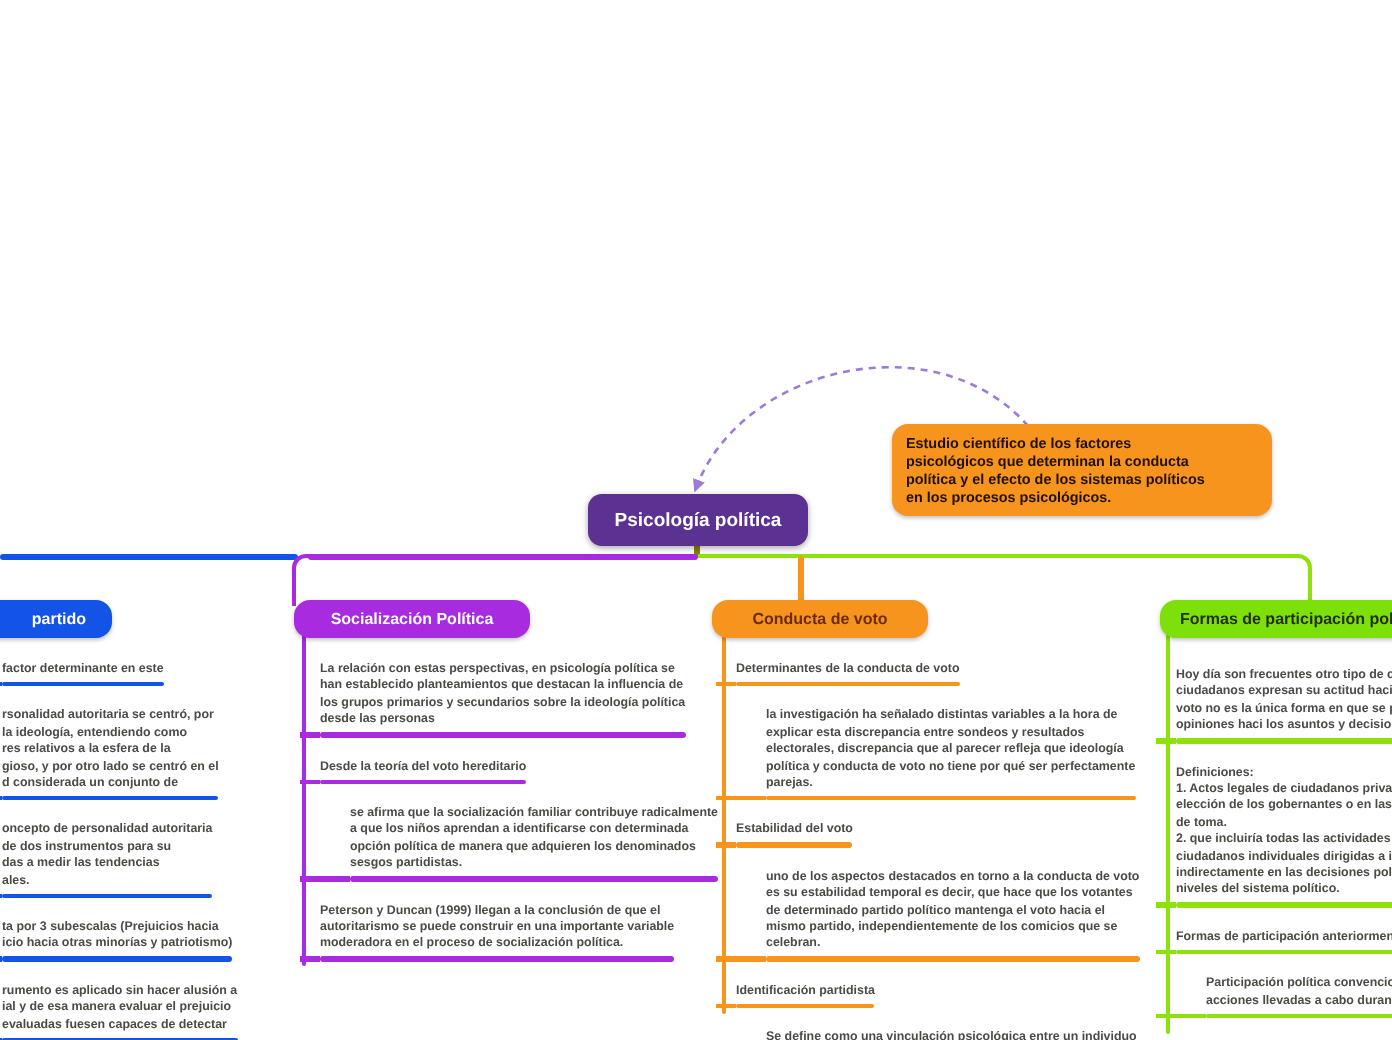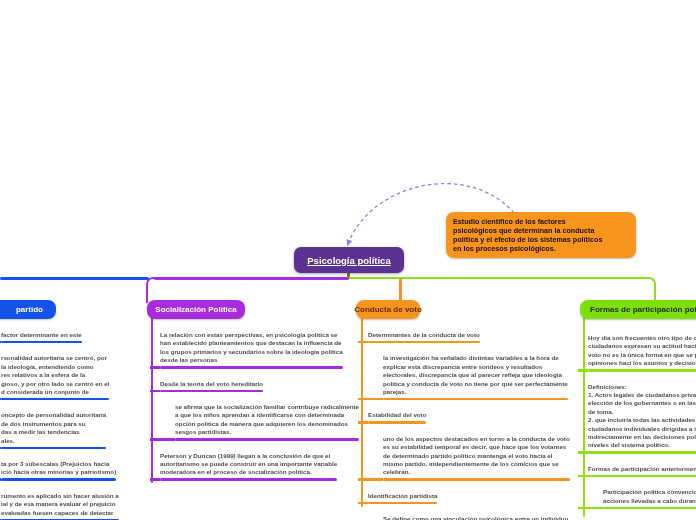--- a/index.html
+++ b/index.html
@@ -17,21 +17,20 @@
     position:absolute;height:19px;border-radius:8px;
     display:flex;align-items:center;justify-content:center;
     font-weight:bold;font-size:8px;white-space:nowrap;
     box-shadow:0 1px 2px rgba(0,0,0,.25);
   }
   #center-node{
     position:absolute;left:294px;top:247px;width:110px;height:26px;
     border-radius:7px;display:flex;align-items:center;justify-content:center;
     font-weight:bold;font-size:9.5px;color:#fff;white-space:nowrap;
     box-shadow:0 1px 3px rgba(0,0,0,.35);
-    text-decoration:underline;
   }
   #definition-note{
     position:absolute;left:446px;top:212px;width:176px;
     border-radius:8px;padding:5px 7px;
     font-weight:bold;font-size:7.2px;line-height:9px;color:#201000;
     white-space:pre-line;box-shadow:0 1px 2px rgba(0,0,0,.25);
   }
   
   .col{position:absolute;}
   .mi{position:relative;width:fit-content;margin-bottom:11px;}
@@ -76,24 +75,24 @@
 
 <div id="center-node" style="background: rgb(91, 49, 145); color: rgb(255, 255, 255);">Psicología política</div>
 <div id="definition-note" style="background: rgb(247, 148, 30); color: rgb(32, 16, 0);">Estudio científico de los factores
 psicológicos que determinan la conducta
 política y el efecto de los sistemas políticos
 en los procesos psicológicos.</div>
 
 <div class="pill" id="node-0" style="left: -48px; top: 300px; width: 104px; justify-content: flex-end; padding-right: 13px; box-sizing: border-box; background: rgb(19, 83, 232); color: rgb(255, 255, 255);">
   <span>partido</span>
 </div>
-<div class="pill" id="node-1" style="left: 147px; top: 300px; width: 98px; background: rgb(169, 43, 224); color: rgb(255, 255, 255);">
+<div class="pill" id="node-1" style="left: 147px; top: 300px; width: 118px; background: rgb(169, 43, 224); color: rgb(255, 255, 255);">
   <span>Socialización Política</span>
 </div>
-<div class="pill" id="node-2" style="left: 356px; top: 300px; width: 64px; background: rgb(247, 148, 30); color: rgb(107, 42, 0); justify-content: center;">
+<div class="pill" id="node-2" style="left: 356px; top: 300px; width: 108px; background: rgb(247, 148, 30); color: rgb(107, 42, 0); justify-content: center;">
   <span>Conducta de voto</span>
 </div>
 <div class="pill" id="node-3" style="left: 580px; top: 300px; width: 150px; justify-content: flex-start; padding-left: 10px; box-sizing: border-box; background: rgb(125, 224, 10); color: rgb(34, 48, 0);">
   <span>Formas de participación política</span>
 </div>
 
 <div class="col" style="left: 1px; top: 331px; width: 118px; --bc: #1353e8;">
     <div class="mi lvl0">
       <div class="mi-t" style="color: rgb(75, 75, 69);">factor determinante en este</div>
       <div class="mi-u"></div>

